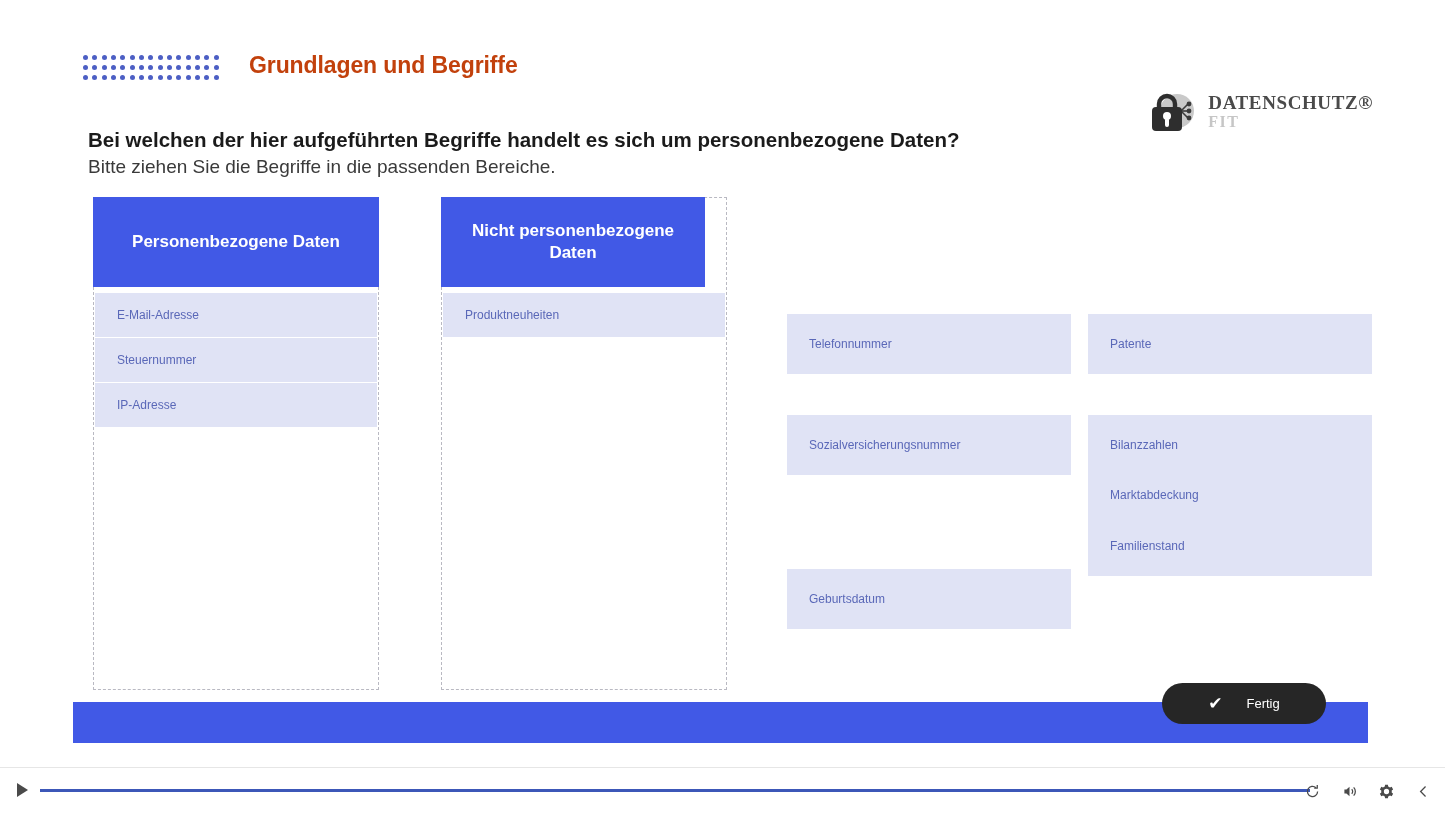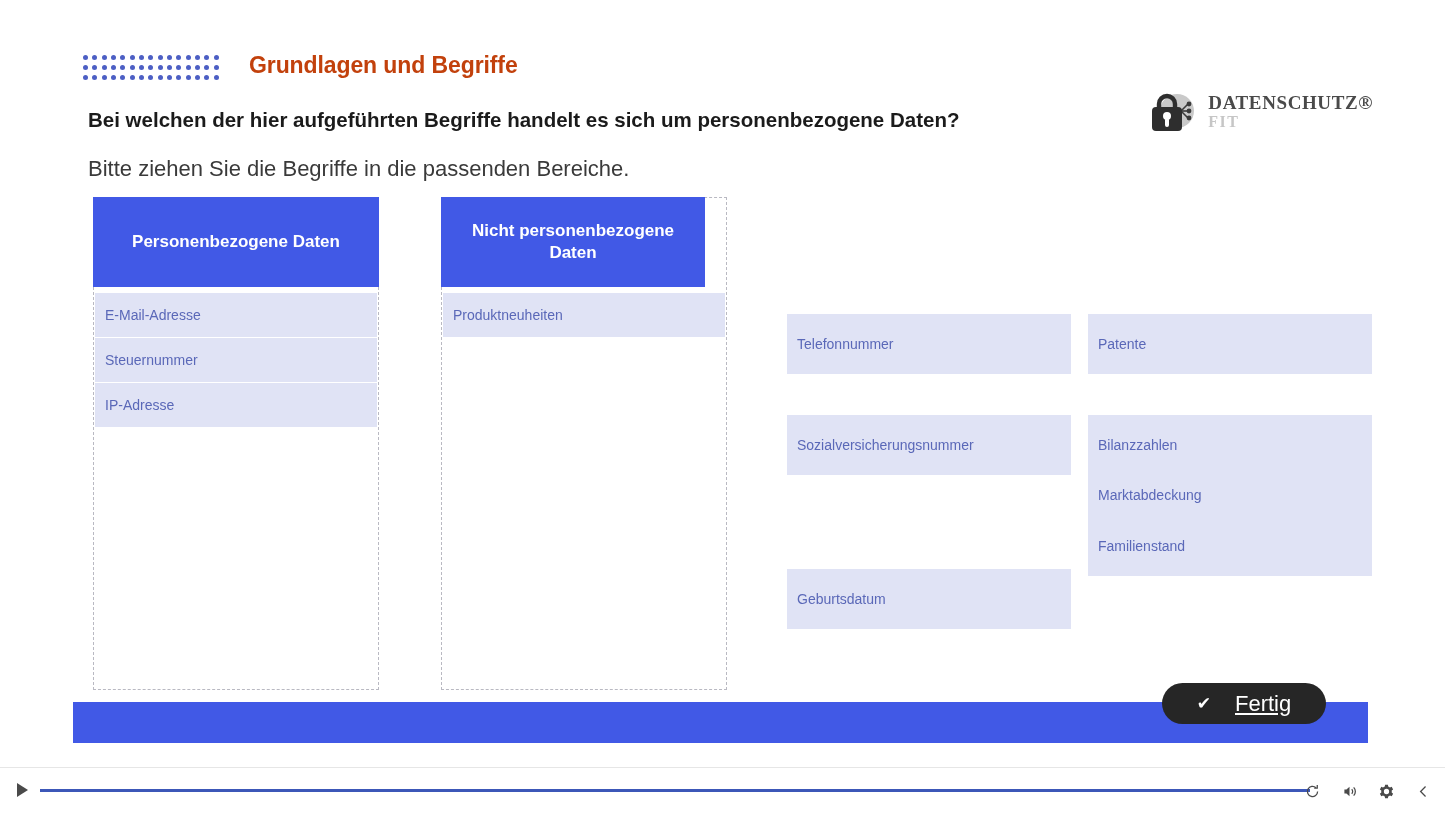--- a/index.html
+++ b/index.html
@@ -23,59 +23,59 @@
 
   .brand { position:absolute; right:72px; top:46px; height:50px; display:flex; align-items:center; gap:9px;margin-top:40px; }
   .brand-mark { position:relative; width:52px; height:46px; flex:none; }
   .brand-txt { display:flex; flex-direction:column; line-height:1; }
   .brand-txt .l1 { font-family:"Liberation Serif", serif; font-weight:bold; font-size:19px;
                    letter-spacing:0.6px; color:#4a4a4a; }
   .brand-txt .l2 { font-family:"Liberation Serif", serif; font-weight:bold; font-size:16px;
                    letter-spacing:1.4px; color:#c6c6c6; margin-top:2px; }
 
   
-  .q-title { position:absolute; left:88px; top:108px; font-size:20.5px; font-weight:bold; color:#1b1b1b; }
-  .q-sub   { position:absolute; left:88px; top:156px; font-size:22px; color:#3a3a3a; }
+  .q-title { position:absolute; left:88px; top:128px; font-size:20.5px; font-weight:bold; color:#1b1b1b; }
+  .q-sub   { position:absolute; left:88px; top:156px; font-size:19px; color:#3a3a3a; }
 
   
   .zone { position:absolute; top:197px; height:493px;
           border:1px dashed #b9b9c2; background:transparent; }
   .zone.z0 { left:93px;  width:286px; }
   .zone.z1 { left:441px; width:286px; }
 
   .zhead { position:absolute; top:197px; height:90px;
            background:#4159e6; color:#fff; font-weight:bold; font-size:17px;
            display:flex; align-items:center; justify-content:center; text-align:center;
            padding:2px 14px; line-height:1.28; }
   .zhead.h0 { left:93px;  width:286px; }
   .zhead.h1 { left:441px; width:264px; }
 
   .zitems { position:absolute; top:293px; width:282px; display:flex; flex-direction:column; gap:1px; }
   .zitems.i0 { left:95px; }
   .zitems.i1 { left:443px; }
 
-  .chip { background:#e0e3f5; color:#5a68b8; font-size:14px; height:44px;
-          display:flex; align-items:center; padding:0 10px; white-space:nowrap; }
+  .chip { background:#e0e3f5; color:#5a68b8; font-size:12px; height:44px;
+          display:flex; align-items:center; padding:0 22px; white-space:nowrap; }
 
   
   .pool { position:absolute; left:787px; top:300px; width:586px; height:330px; }
   .pcol { position:absolute; top:0; width:284px; }
   .pcol.c0 { left:0; }
   .pcol.c1 { left:301px; }
   .prow { position:absolute; left:0; width:284px; }
   .chip.pool-chip { width:284px; height:60px; }
 
   
   .bluebar { position:absolute; left:73px; top:702px; width:1295px; height:41px; background:#4159e6; }
   .fertig { position:absolute; right:119px; top:683px; height:41px; min-width:164px;
             background:#262626; color:#fff; border:none; border-radius:21px;
             display:flex; align-items:center; justify-content:center; gap:24px;
             padding:0 26px; cursor:pointer; }
   .fertig .ck { font-size:17px; line-height:1; }
-  .fertig .lbl { font-size:22px;text-decoration:underline; }
+  .fertig .lbl { font-size:13px; }
 
   
   .player { position:absolute; left:0; bottom:0; width:1445px; height:46px;
             border-top:1px solid #e6e6e6; background:#fff; }
   .pl-play { position:absolute; left:13px; top:13px; width:18px; height:18px;
              display:flex; align-items:center; justify-content:center; cursor:pointer; }
   .pl-play::before { content:""; width:0; height:0; border-style:solid;
                      border-width:7px 0 7px 11px; border-color:transparent transparent transparent #4a4a4a; }
   .pl-track { position:absolute; left:40px; top:21px; width:1270px; height:3px;
               background:#3c57b8; cursor:pointer; }

